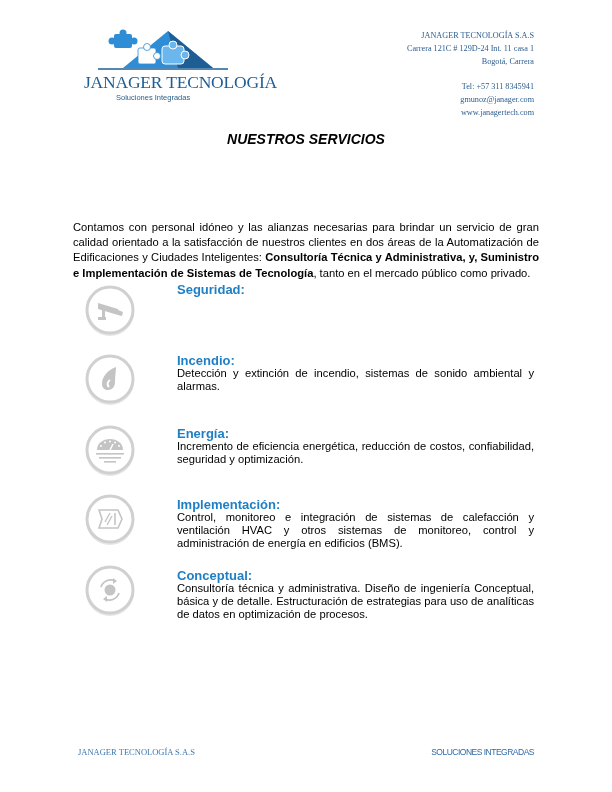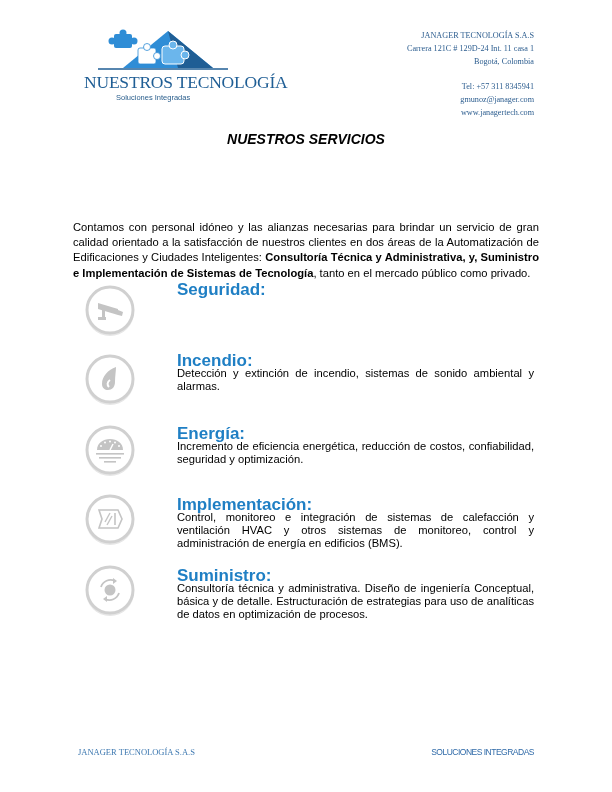--- a/index.html
+++ b/index.html
@@ -14,21 +14,21 @@
     .contact .gap { height: 13px; }
 
     .page-title { position: absolute; left: 0; width: 612px; top: 131px; text-align: center; font-family: "Liberation Sans", sans-serif; font-weight: bold; font-style: italic; font-size: 14px; color: #000; }
 
     .intro { position: absolute; left: 73px; top: 180px; width: 466px; font-size: 11.2px; line-height: 15.2px; text-align: justify; margin-top: 40px; }
     .intro b { font-weight: bold; }
 
     .service { position: absolute; left: 0; width: 612px; }
     .service .icon-wrap { position: absolute; left: 84px; top: 0; width: 52px; height: 52px; }
     .service .text { position: absolute; left: 177px; top: 0; width: 357px; }
-    .service .title { font-size: 17px; font-weight: bold; color: #1f7fc4; line-height: 13px; }
+    .service .title { font-size: 13px; font-weight: bold; color: #1f7fc4; line-height: 13px; }
     .service .desc { font-size: 11.2px; line-height: 13.2px; text-align: justify; }
 
     .footer-left { position: absolute; left: 78px; top: 747px; font-family: "Liberation Serif", serif; font-size: 8.5px; color: #3d78b0; }
     .footer-right { position: absolute; right: 78px; top: 747px; font-family: "Liberation Sans", sans-serif; font-size: 8.5px; color: #2f6aa8; letter-spacing: -0.5px; }
   </style>
 </head>
 <body>
 
 <div class="logo">
   <svg width="160" height="46" viewBox="0 0 160 46">
@@ -47,28 +47,28 @@
       <circle cx="69" cy="19" r="3.5"></circle>
       <circle cx="79" cy="28" r="3.5"></circle>
     </g>
     <g fill="#6bb6ec" stroke="#ffffff" stroke-width="1">
       <rect x="84" y="18" width="22" height="18" rx="3"></rect>
       <circle cx="95" cy="17" r="4"></circle>
       <circle cx="107" cy="27" r="4"></circle>
     </g>
     <line x1="20" y1="41" x2="150" y2="41" stroke="#1f5e95" stroke-width="1.5"></line>
   </svg>
-  <div class="logo-name">NUESTROS TECNOLOGÍA</div>
+  <div class="logo-name">JANAGER TECNOLOGÍA</div>
   <div class="logo-tag">Soluciones Integradas</div>
 </div>
 
 <div class="contact">
   <div>JANAGER TECNOLOGÍA S.A.S</div>
   <div>Carrera 121C # 129D-24 Int. 11 casa 1</div>
-  <div>Bogotá, Colombia</div>
+  <div>Bogotá, Carrera</div>
   <div class="gap"></div>
   <div>Tel: +57 311 8345941</div>
   <div>gmunoz@janager.com</div>
   <div>www.janagertech.com</div>
 </div>
 
 <div class="page-title">NUESTROS SERVICIOS</div>
 
 <div class="intro"><span>Contamos con personal idóneo y las alianzas necesarias para brindar un servicio de gran calidad orientado a la satisfacción de nuestros clientes en dos áreas de la Automatización de Edificaciones y Ciudades Inteligentes: </span><b>Consultoría Técnica y Administrativa, y, Suministro e Implementación de Sistemas de Tecnología</b><span>, tanto en el mercado público como privado.</span></div>
 
@@ -153,19 +153,19 @@
       <circle cx="26" cy="27" r="24" fill="#e6e6e6"></circle>
       <circle cx="26" cy="25" r="23" fill="#ffffff" stroke="#d0d0d0" stroke-width="3"></circle>
       <circle cx="26" cy="25" r="5.5" fill="#c4c4c4"></circle>
       <path d="M17,22 A10,10 0 0 1 31,16" fill="none" stroke="#c4c4c4" stroke-width="1.8"></path>
       <polygon points="29,13 33,16 29,19" fill="#c4c4c4"></polygon>
       <path d="M35,28 A10,10 0 0 1 21,34" fill="none" stroke="#c4c4c4" stroke-width="1.8"></path>
       <polygon points="23,31 19,34 23,37" fill="#c4c4c4"></polygon>
     </svg>
   </div>
   <div class="text">
-    <div class="title">Suministro:</div>
+    <div class="title">Conceptual:</div>
     <div class="desc">Consultoría técnica y administrativa. Diseño de ingeniería Conceptual, básica y de detalle. Estructuración de estrategias para uso de analíticas de datos en optimización de procesos.</div>
   </div>
 </div>
 
 <div class="footer-left">JANAGER TECNOLOGÍA S.A.S</div>
 <div class="footer-right">SOLUCIONES INTEGRADAS</div>
 
 </body></html>

